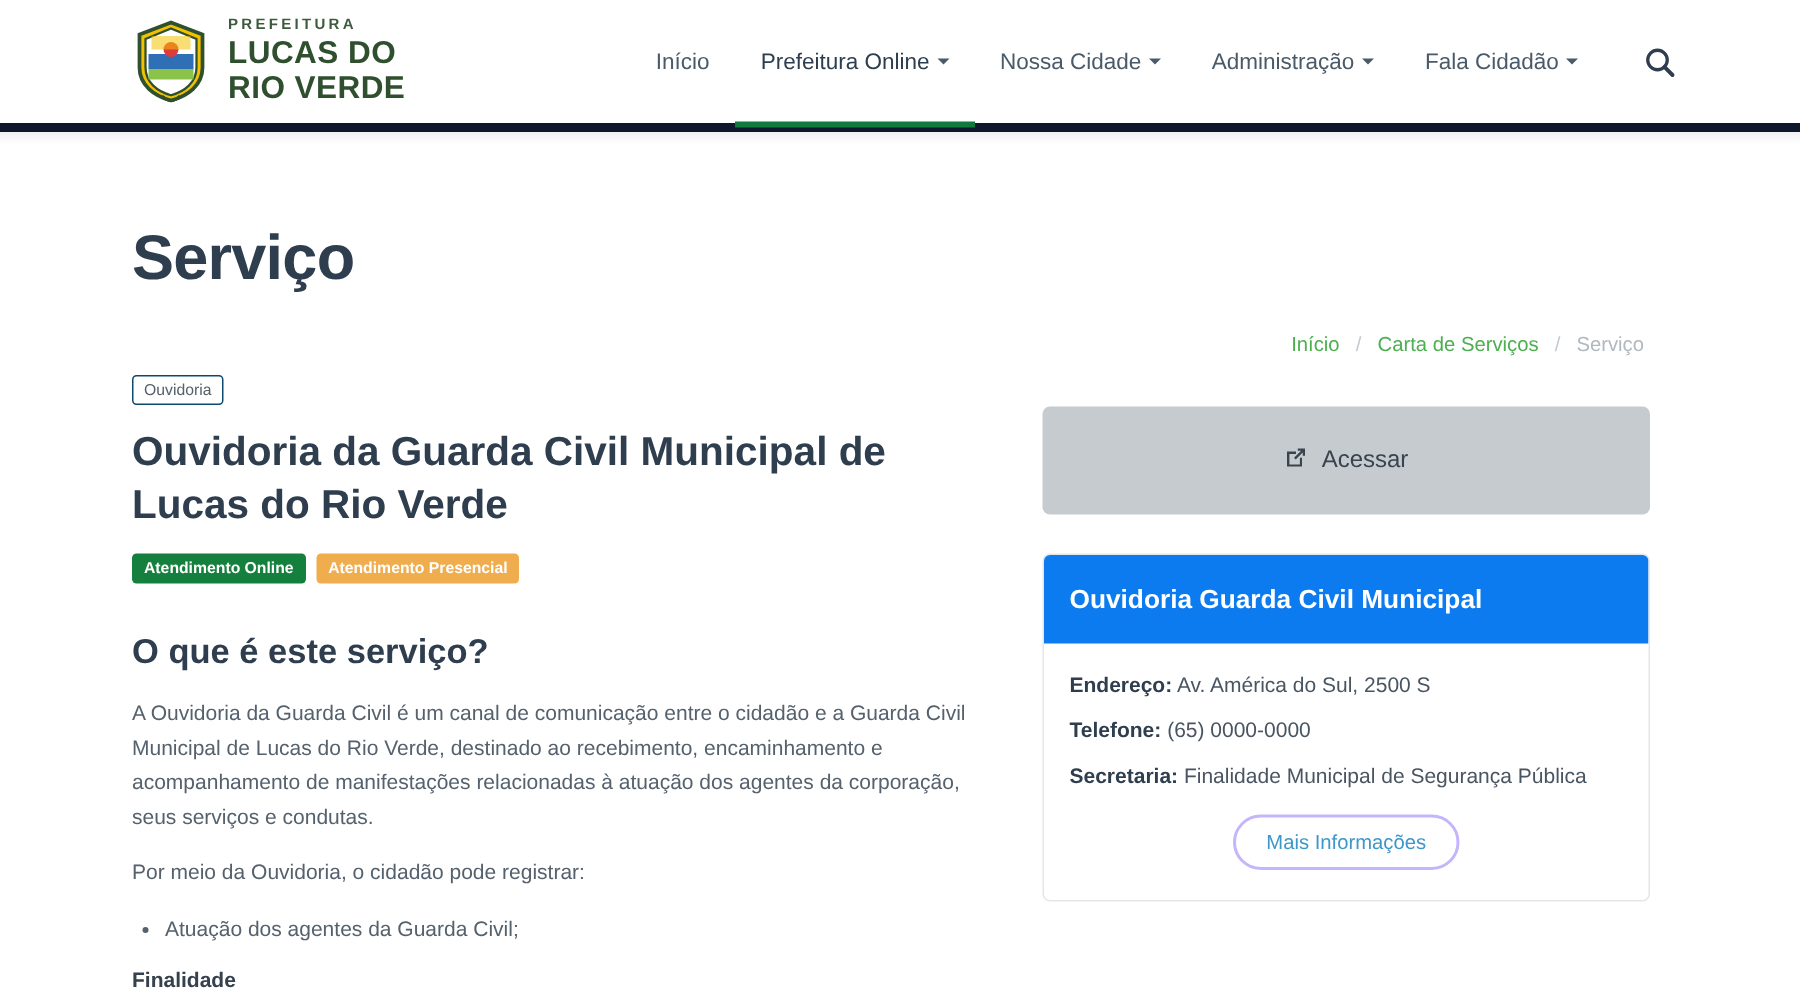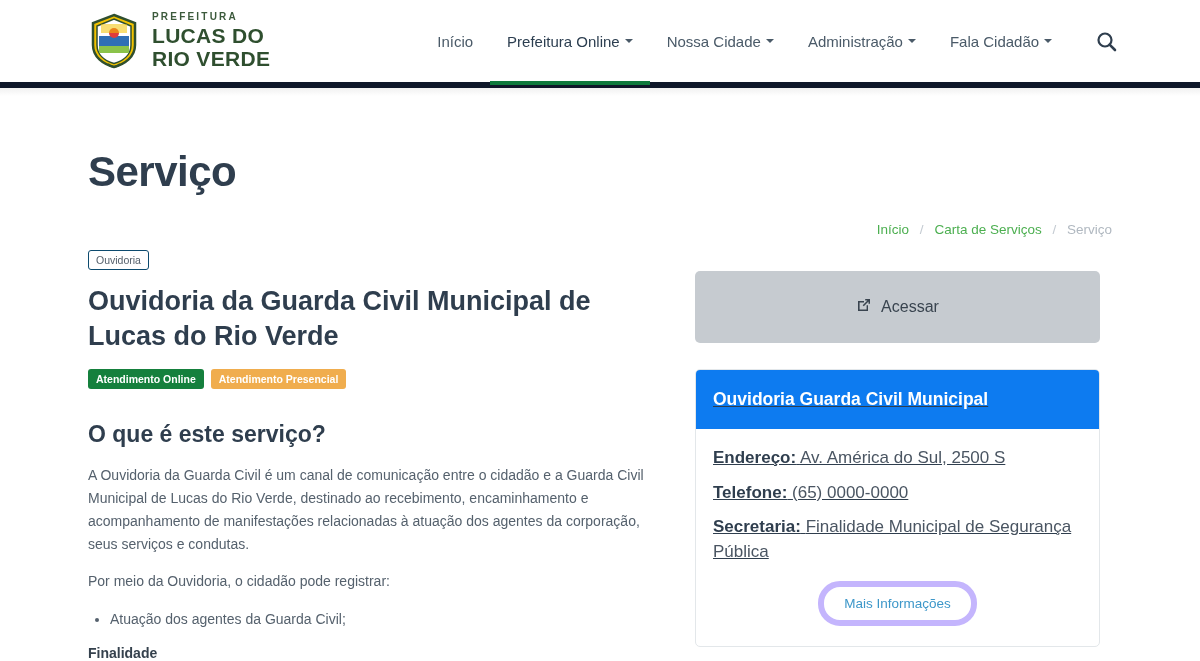--- a/index.html
+++ b/index.html
@@ -105,21 +105,21 @@
   }
   .page-title {
     font-size: 42px;
     font-weight: bold;
     color: #2f3e4e;
     margin: 52px 0 0 0;
     letter-spacing: -.5px;
   }
   .breadcrumb {
     position: absolute;
-    right: 0;
+    right: 16px;
     top: 74px;
     font-size: 13.5px;
     color: #98a2ac;
   }
   .breadcrumb a {
     color: #4caf50;
     text-decoration: none;
   }
   .breadcrumb .sep { margin: 0 7px; color: #c3cad1; }
   .breadcrumb .current { color: #b0b8c0; }
@@ -205,41 +205,40 @@
     width: 100%;
     font-family: "Liberation Sans", sans-serif;
     margin-top: 21px;
   }
   .card {
     margin-top: 26px;
     border: 1px solid #e3e7ea;
     border-radius: 5px;
     overflow: hidden;
     background: #fff;
-    text-decoration: underline;
   }
   .card-head {
     background: #0d7bf0;
     color: #fff;
     font-size: 17.5px;
     font-weight: bold;
     padding: 19px 17px;
   }
   .card-body { padding: 17px 17px 20px 17px; }
   .card-row {
-    font-size: 17px;
+    font-size: 14px;
     color: #4a5562;
     margin-bottom: 10px;
     line-height: 1.45;
   }
   .card-row b { color: #2f3e4e; }
   .more-wrap { text-align: center; margin-top: 16px; }
   .more-btn {
     display: inline-block;
-    border: 6px solid #c4b5fd;
+    border: 2px solid #c4b5fd;
     color: #3d97c9;
     border-radius: 22px;
     padding: 9px 20px;
     font-size: 13.5px;
     background: #fff;
     cursor: pointer;
     font-family: "Liberation Sans", sans-serif;
     text-align: center;
   }
 </style>

